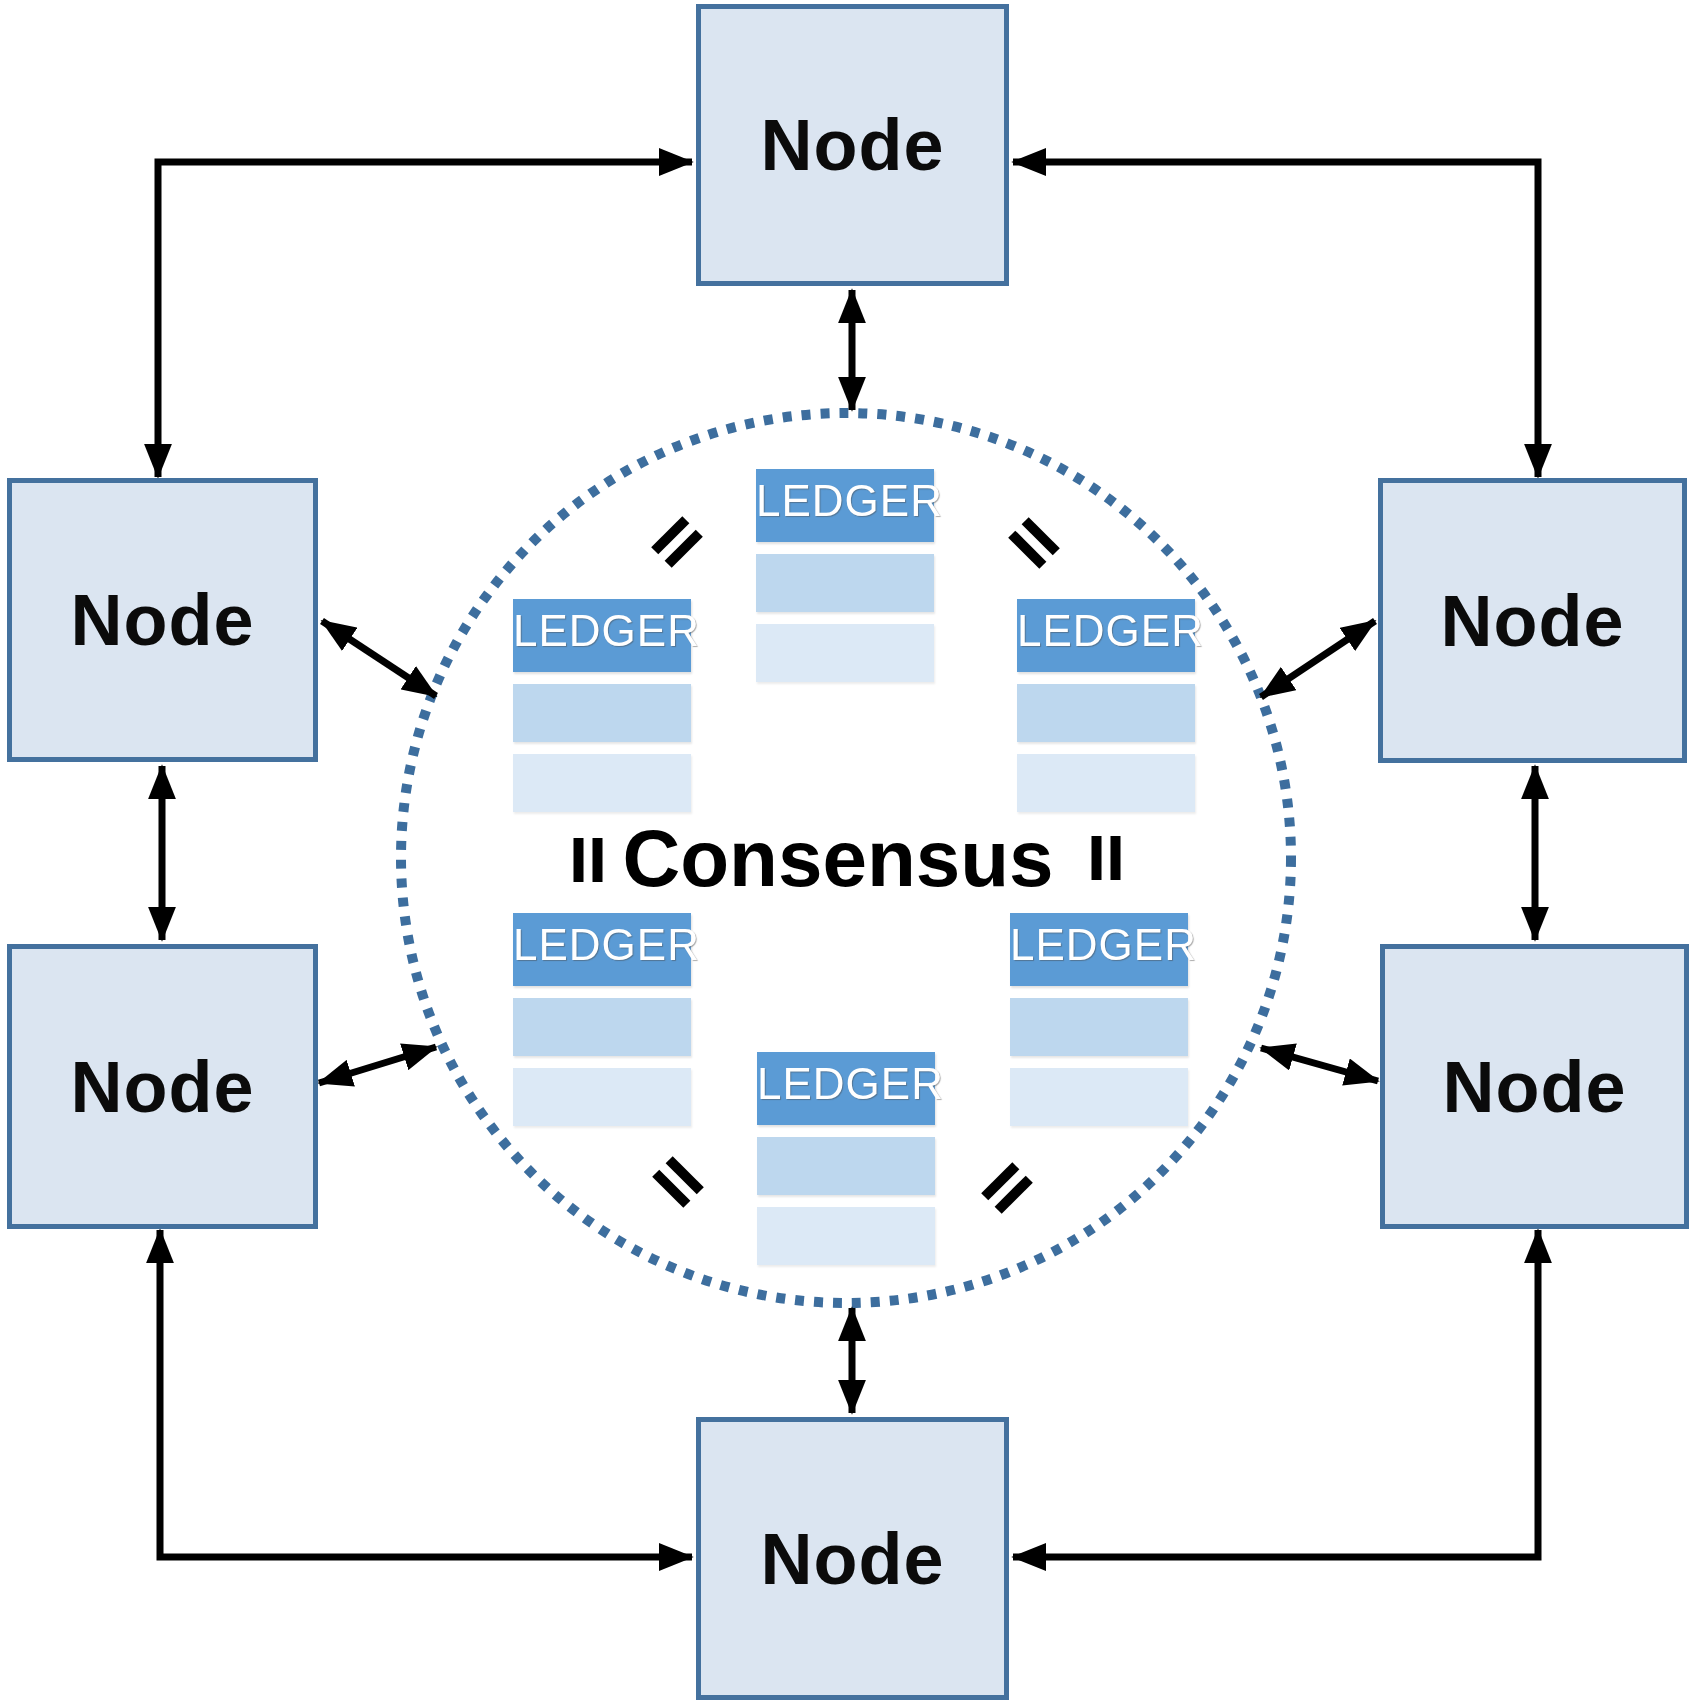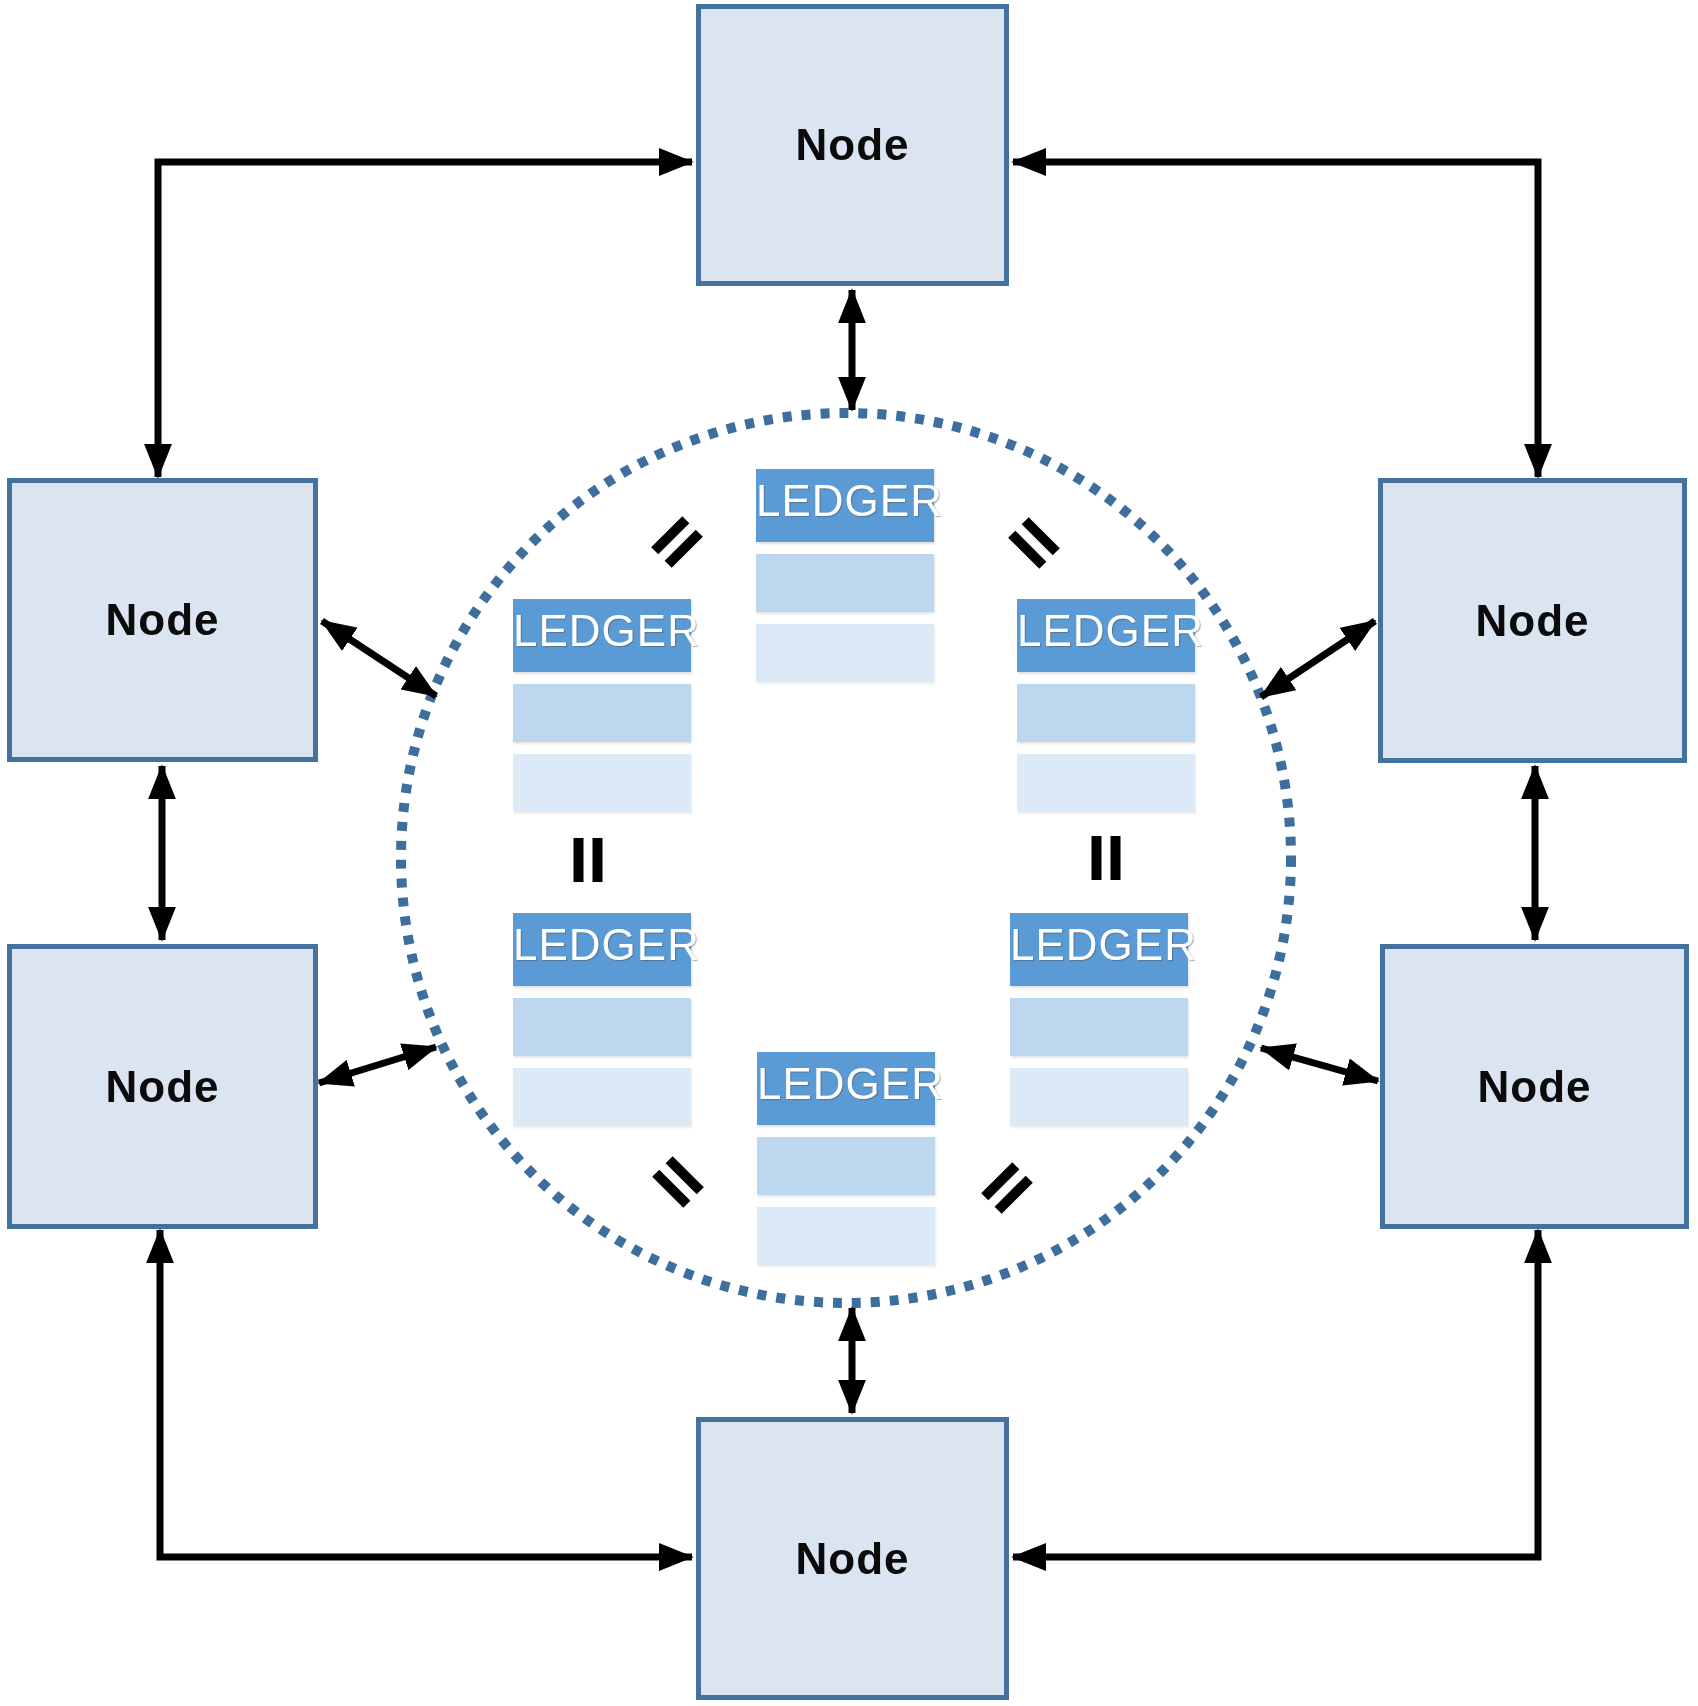--- a/index.html
+++ b/index.html
@@ -14,21 +14,21 @@
   
   .node{
     position:absolute;
     background:#dbe5f1;
     border:5px solid #44719e;
     box-sizing:border-box;
     display:flex;align-items:center;justify-content:center;
   }
   .node span{
     font-weight:700;
-    font-size:44px;
+    font-size:72px;
     color:#0b0b0b;
     letter-spacing:1px;
   }
   
   .ledger{position:absolute;width:178px;}
   .ledger .hd{
     height:73px;
     background:#5b9bd5;
     color:#ffffff;
     font-size:44px;
@@ -133,20 +133,21 @@
     <div class="hd">LEDGER</div>
     <div class="r1"></div>
     <div class="r2"></div>
   </div>
   <div class="ledger" style="left:757px;top:1052px;">
     <div class="hd">LEDGER</div>
     <div class="r1"></div>
     <div class="r2"></div>
   </div>
 
+  <div class="consensus">Consensus</div>
 
   <div class="eq" style="left:677px;top:542px;transform:translate(-50%,-50%) rotate(-45deg);">
       <i></i>
       <i></i>
     </div>
   <div class="eq" style="left:1034px;top:543px;transform:translate(-50%,-50%) rotate(45deg);">
       <i></i>
       <i></i>
     </div>
   <div class="eq" style="left:588px;top:860px;transform:translate(-50%,-50%) rotate(90deg);">

